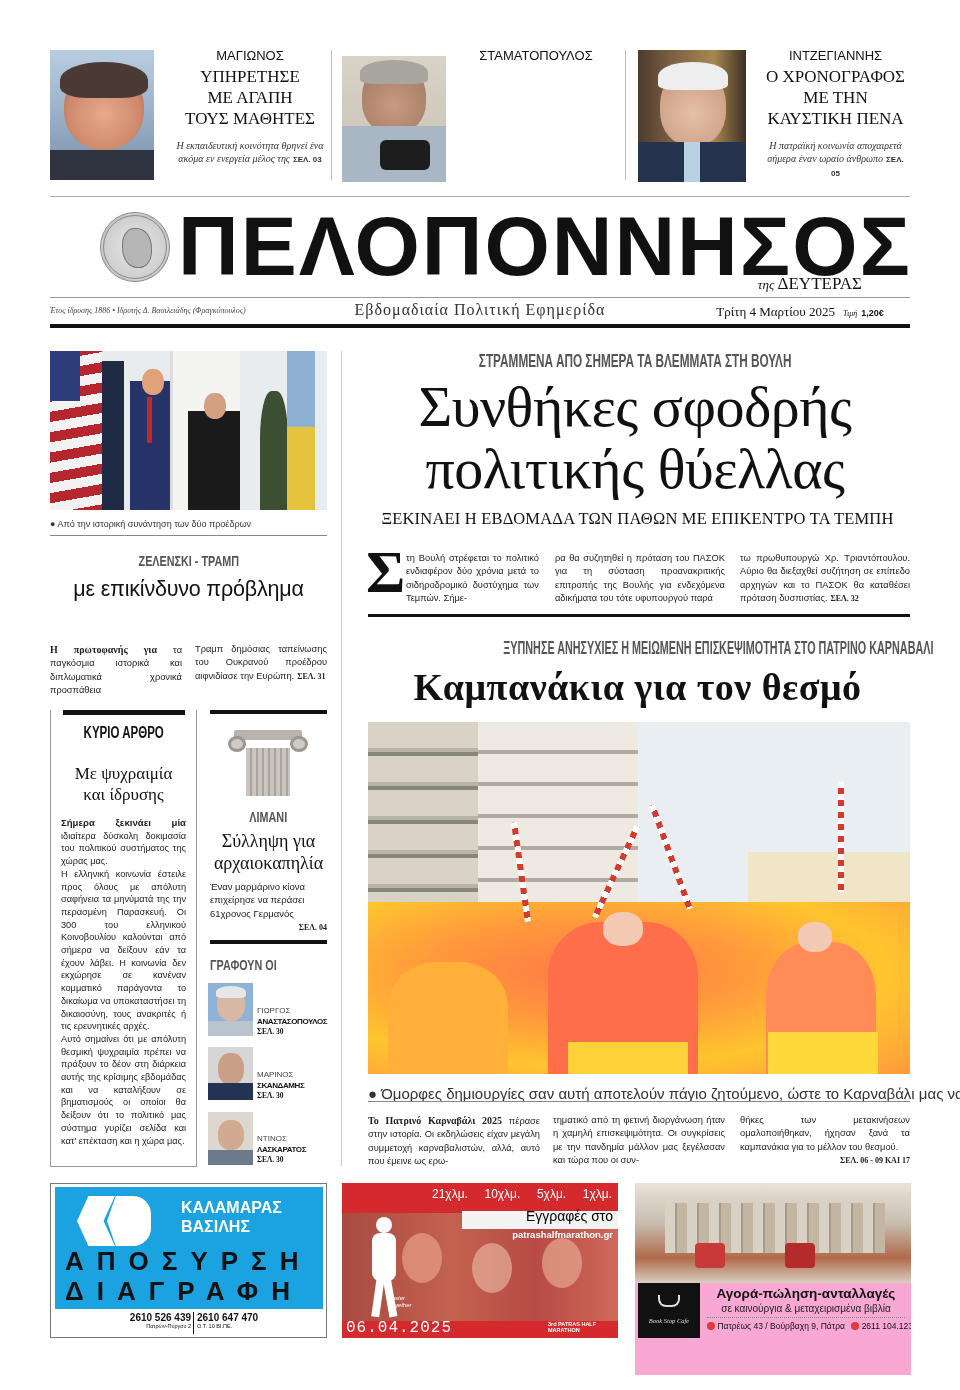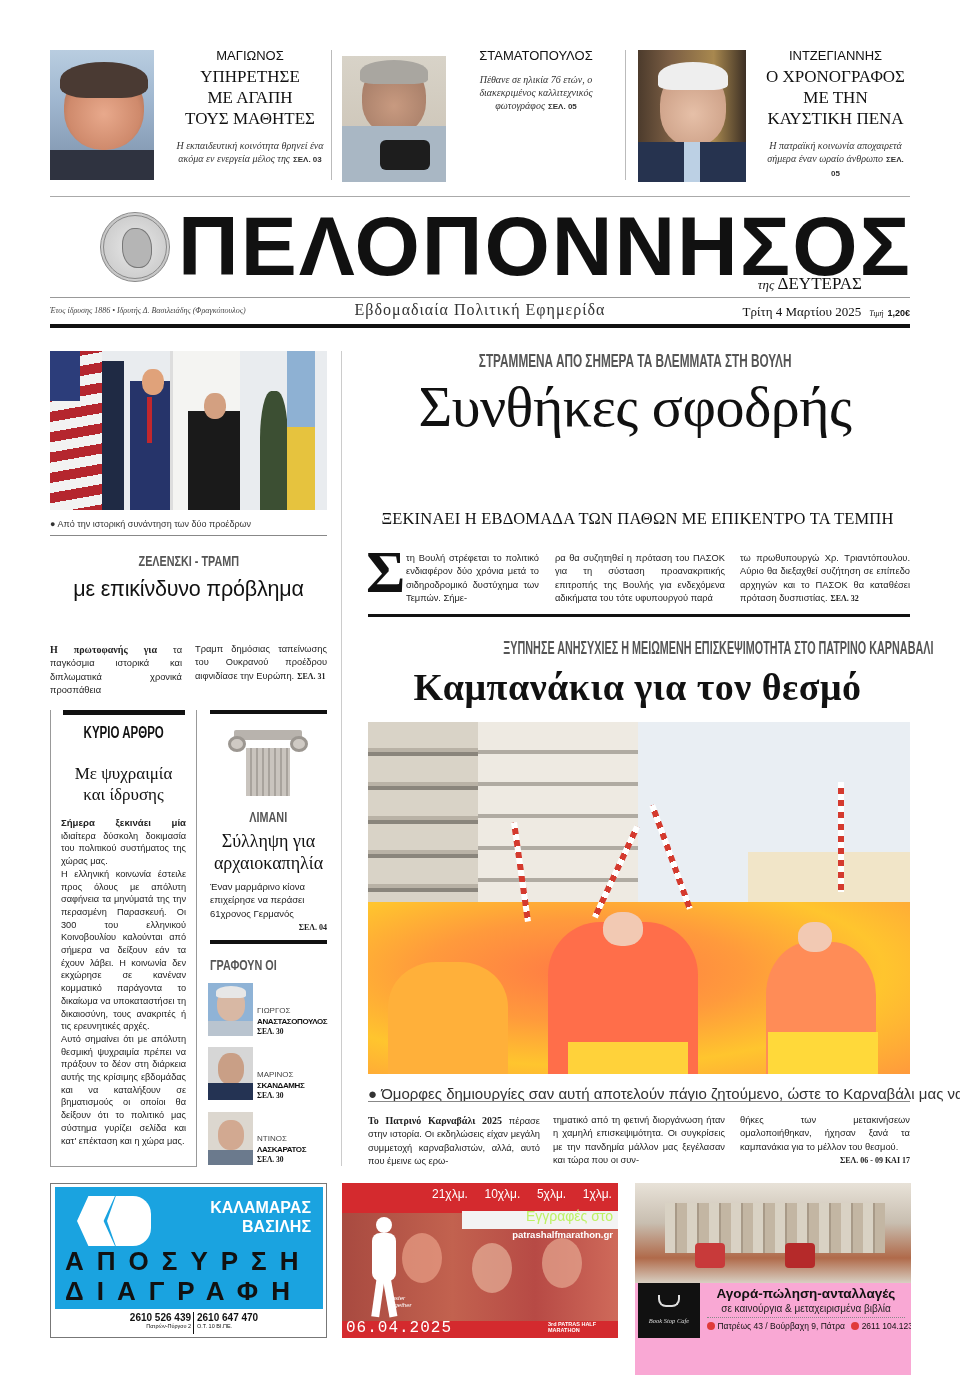--- a/index.html
+++ b/index.html
@@ -39,21 +39,20 @@
   <div class="vline" style="left:331px;top:50px;height:130px"></div>
 
   <div class="photo" style="left:342px;top:56px;width:104px;height:126px;background:linear-gradient(180deg,#d8d3c8 0%,#c9c0b2 100%)">
     <div style="position:absolute;left:20px;top:8px;width:64px;height:70px;border-radius:45%;background:radial-gradient(circle at 50% 60%,#c89a80 0%,#a9806a 70%,#8e8b86 100%)"></div>
     <div style="position:absolute;left:18px;top:4px;width:68px;height:24px;border-radius:50% 50% 20% 20%;background:#a9a6a0"></div>
     <div style="position:absolute;left:0;top:70px;width:104px;height:56px;background:#a9b7c4"></div>
     <div style="position:absolute;left:38px;top:84px;width:50px;height:30px;border-radius:6px;background:#1d1d1d"></div>
   </div>
   <div class="abs" style="left:455px;top:48px;width:162px">
     <div class="teaser-kicker">ΣΤΑΜΑΤΟΠΟΥΛΟΣ</div>
-    <div class="teaser-sub" style="margin-top:10px;padding:0 10px"><span>Πέθανε σε ηλικία 76 ετών, ο διακεκριμένος καλλιτεχνικός φωτογράφος</span><span class="sel">ΣΕΛ. 05</span></div>
   </div>
   <div class="vline" style="left:625px;top:50px;height:130px"></div>
 
   <div class="photo" style="left:638px;top:50px;width:108px;height:132px;background:linear-gradient(90deg,#4c3b2c 0%,#7b5e44 30%,#a8884f 70%,#3c2f24 100%)">
     <div style="position:absolute;left:22px;top:20px;width:66px;height:76px;border-radius:45%;background:radial-gradient(circle at 50% 58%,#e6c0a8 0%,#cfa38a 65%,#a88a7a 100%)"></div>
     <div style="position:absolute;left:20px;top:12px;width:70px;height:28px;border-radius:50% 50% 20% 20%;background:#eeeeee"></div>
     <div style="position:absolute;left:0;top:92px;width:108px;height:40px;background:#26334f"></div>
     <div style="position:absolute;left:46px;top:92px;width:16px;height:40px;background:#bcd0e4"></div>
   </div>
   <div class="abs" style="left:758px;top:48px;width:155px">
@@ -77,21 +76,21 @@
   <div class="abs" style="left:720px;top:274px;width:142px;text-align:right;font-family:'Liberation Serif',serif;font-size:17px;white-space:nowrap">
     <span style="font-style:italic;font-size:13px">της</span>
     <span>ΔΕΥΤΕΡΑΣ</span>
   </div>
 </div>
 
 <div class="hline" style="left:50px;top:297px;width:860px;background:#999"></div>
 
 <div class="abs" style="left:50px;top:306px;width:290px;font-family:'Liberation Serif',serif;font-style:italic;font-size:8px;color:#444;white-space:nowrap">Έτος ίδρυσης 1886 • Ιδρυτής Δ. Βασιλειάδης (Φραγκόπουλος)</div>
 <div class="abs" style="left:320px;top:301px;width:320px;text-align:center;font-family:'Liberation Serif',serif;font-size:16px;letter-spacing:1px;color:#333">Εβδομαδιαία Πολιτική Εφημερίδα</div>
-<div class="abs" style="left:690px;top:302px;width:220px;text-align:right;white-space:nowrap">
+<div class="abs" style="left:690px;top:302px;width:220px;text-align:center;white-space:nowrap">
   <span style="font-family:'Liberation Serif',serif;font-size:13px">Τρίτη 4 Μαρτίου 2025</span>
   <span style="font-family:'Liberation Serif',serif;font-style:italic;font-size:8px;margin-left:4px">Τιμή</span>
   <span style="font-family:'Liberation Sans',sans-serif;font-weight:bold;font-size:9px">1,20€</span>
 </div>
 <div class="abs" style="left:50px;top:324px;width:860px;height:4px;background:#111"></div>
 
 <div class="photo" style="left:50px;top:351px;width:277px;height:159px;background:#e9ecef">
   <div style="position:absolute;left:0;top:0;width:52px;height:159px;background:repeating-linear-gradient(170deg,#b5262e 0 10px,#f2f2f2 10px 20px)"></div>
   <div style="position:absolute;left:0;top:0;width:30px;height:50px;background:#2c3d7a"></div>
   <div style="position:absolute;left:120px;top:0;width:70px;height:159px;background:#f4f4f2;border-left:3px solid #ddd"></div>
@@ -190,20 +189,21 @@
   <div class="abs" style="left:257px;top:1134px;width:80px;font-family:'Liberation Sans',sans-serif;line-height:10.5px">
     <div style="font-size:8px;color:#444">ΝΤΙΝΟΣ</div>
     <div style="font-size:8px;font-weight:bold;letter-spacing:-0.4px">ΛΑΣΚΑΡΑΤΟΣ</div>
     <div style="font-size:7.5px;font-weight:bold;font-family:'Liberation Serif',serif">ΣΕΛ. 30</div>
   </div>
 </div>
 
 <div class="abs center" style="left:360px;top:350px;width:550px"><span class="kicker-cond" style="font-size:19px;transform:scaleX(0.62)">ΣΤΡΑΜΜΕΝΑ ΑΠΟ ΣΗΜΕΡΑ ΤΑ ΒΛΕΜΜΑΤΑ ΣΤΗ ΒΟΥΛΗ</span></div>
 <div class="abs center" style="left:350px;top:376px;width:570px;font-family:'Liberation Serif',serif;font-size:58px;line-height:62px;letter-spacing:-0.5px">
   <div>Συνθήκες σφοδρής</div>
+  <div>πολιτικής θύελλας</div>
 </div>
 <div class="abs center" style="left:360px;top:509px;width:555px;font-family:'Liberation Serif',serif;font-size:16.5px;letter-spacing:0.2px;white-space:nowrap">ΞΕΚΙΝΑΕΙ Η ΕΒΔΟΜΑΔΑ ΤΩΝ ΠΑΘΩΝ ΜΕ ΕΠΙΚΕΝΤΡΟ ΤΑ ΤΕΜΠΗ</div>
 
 <div class="abs" style="left:366px;top:540px;font-family:'Liberation Serif',serif;font-weight:bold;font-size:60px;line-height:64px">Σ</div>
 <div class="abs body-col" style="left:406px;top:552px;width:133px;text-indent:0">τη Βουλή στρέφεται το πολιτικό ενδιαφέρον δύο χρόνια μετά το σιδηροδρομικό δυστύχημα των Τεμπών. Σήμε-</div>
 <div class="abs body-col" style="left:555px;top:552px;width:170px">ρα θα συζητηθεί η πρόταση του ΠΑΣΟΚ για τη σύσταση προανακριτικής επιτροπής της Βουλής για ενδεχόμενα αδικήματα του τότε υφυπουργού παρά</div>
 <div class="abs body-col" style="left:740px;top:552px;width:170px">
   <span>τω πρωθυπουργώ Χρ. Τριαντόπουλου. Αύριο θα διεξαχθεί συζήτηση σε επίπεδο αρχηγών και το ΠΑΣΟΚ θα καταθέσει πρόταση δυσπιστίας.</span><span class="sel" style="font-family:'Liberation Serif',serif">ΣΕΛ. 32</span>
 </div>
 <div class="abs" style="left:368px;top:614px;width:542px;height:3px;background:#111"></div>
@@ -242,21 +242,21 @@
   <span>θήκες των μετακινήσεων ομαλοποιήθηκαν, ήχησαν ξανά τα καμπανάκια για το μέλλον του θεσμού.</span>
   <div style="text-align:right"><span class="sel" style="font-family:'Liberation Serif',serif">ΣΕΛ. 06 - 09 ΚΑΙ 17</span></div>
 </div>
 
 <div class="abs" style="left:50px;top:1183px;width:277px;height:155px;border:1px solid #777;background:#fff">
   <div style="position:absolute;left:4px;top:3px;width:268px;height:122px;background:#1aa3e0"></div>
   <div style="position:absolute;left:26px;top:12px;width:74px;height:50px">
     <div style="position:absolute;left:0;top:0;width:38px;height:50px;background:#fff;clip-path:polygon(30% 0,100% 0,70% 50%,100% 100%,30% 100%,0 50%)"></div>
     <div style="position:absolute;left:30px;top:0;width:44px;height:50px;background:#fff;border-radius:0 18px 18px 0;clip-path:polygon(20% 0,100% 0,100% 100%,20% 100%,0 50%)"></div>
   </div>
-  <div class="abs" style="left:130px;top:14px;width:130px;text-align:right;font-family:'Liberation Sans',sans-serif;font-weight:bold;font-size:16px;line-height:19px;color:#fff">
+  <div class="abs" style="left:130px;top:14px;width:130px;font-family:'Liberation Sans',sans-serif;font-weight:bold;font-size:16px;line-height:19px;color:#fff">
     <div>ΚΑΛΑΜΑΡΑΣ</div>
     <div>ΒΑΣΙΛΗΣ</div>
   </div>
   <div class="abs" style="left:14px;top:62px;width:250px;font-family:'Liberation Sans',sans-serif;font-weight:bold;font-size:26px;letter-spacing:13px;color:#111;white-space:nowrap">ΑΠΟΣΥΡΣΗ</div>
   <div class="abs" style="left:14px;top:92px;width:250px;font-family:'Liberation Sans',sans-serif;font-weight:bold;font-size:26px;letter-spacing:13px;color:#111;white-space:nowrap">ΔΙΑΓΡΑΦΗ</div>
   <div class="abs" style="left:60px;top:128px;width:80px;text-align:right;font-family:'Liberation Sans',sans-serif">
     <div style="font-weight:bold;font-size:10px">2610 526 439</div>
     <div style="font-size:5.5px">Πατρών-Πύργου 2</div>
   </div>
   <div class="abs" style="left:142px;top:128px;width:1px;height:22px;background:#111"></div>
@@ -277,21 +277,21 @@
     <div style="position:absolute;left:8px;top:16px;width:24px;height:48px;border-radius:8px;background:#fff"></div>
     <div style="position:absolute;left:10px;top:60px;width:8px;height:40px;background:#fff;transform:rotate(8deg)"></div>
     <div style="position:absolute;left:22px;top:60px;width:8px;height:40px;background:#fff;transform:rotate(-10deg)"></div>
   </div>
   <div class="abs" style="left:90px;top:4px;width:180px;display:flex;justify-content:space-between;font-family:'Liberation Sans',sans-serif;font-size:12px;color:#fff">
     <span>21χλμ.</span>
     <span>10χλμ.</span>
     <span>5χλμ.</span>
     <span>1χλμ.</span>
   </div>
-  <div class="abs" style="left:125px;top:25px;width:146px;text-align:right;font-family:'Liberation Sans',sans-serif;font-size:14px;color:#bef264">Εγγραφές στο</div>
+  <div class="abs" style="left:125px;top:25px;width:146px;text-align:right;font-family:'Liberation Sans',sans-serif;font-size:14px;color:#000000">Εγγραφές στο</div>
   <div class="abs" style="left:120px;top:46px;width:151px;text-align:right;font-family:'Liberation Sans',sans-serif;font-weight:bold;font-size:9.5px;color:#fff">patrashalfmarathon.gr</div>
   <div class="abs" style="left:46px;top:112px;font-family:'Liberation Sans',sans-serif;font-size:6px;font-style:italic;color:#fff;line-height:7px">
     <div>Faster</div>
     <div>Together</div>
   </div>
   <div class="abs" style="left:4px;top:136px;font-family:'Liberation Mono',monospace;font-size:16px;color:#fff;letter-spacing:1px">06.04.2025</div>
   <div class="abs" style="left:206px;top:138px;width:70px;font-family:'Liberation Sans',sans-serif;font-weight:bold;font-size:5.5px;color:#fff;line-height:6px">3rd PATRAS HALF MARATHON</div>
 </div>
 
 <div class="abs" style="left:635px;top:1183px;width:276px;height:192px;background:#f9a8d4;overflow:hidden">

